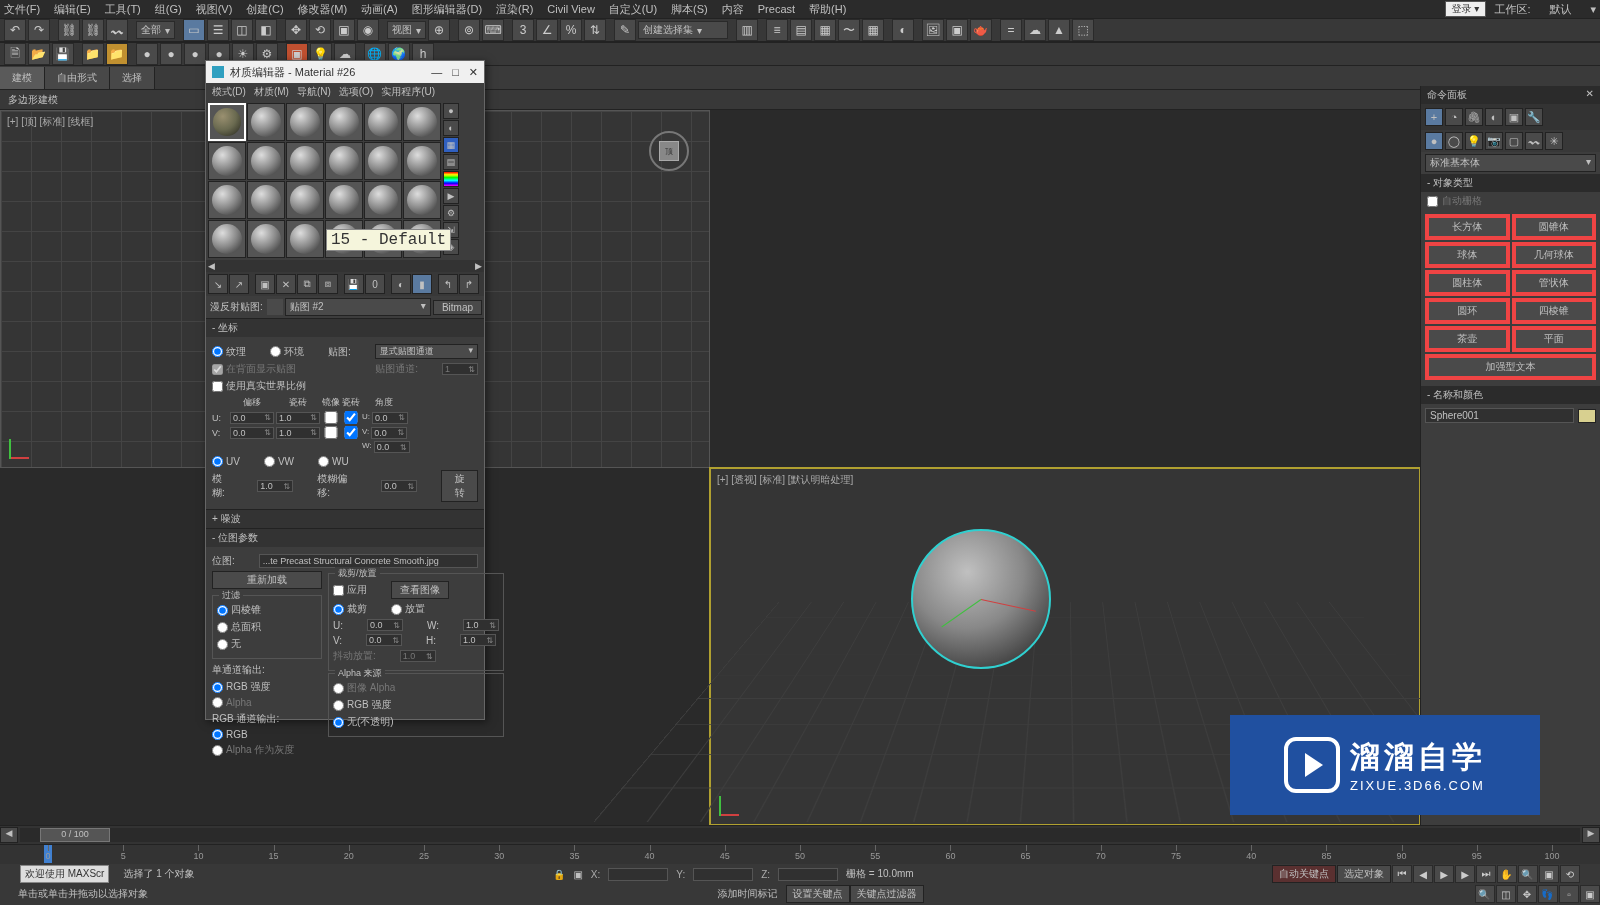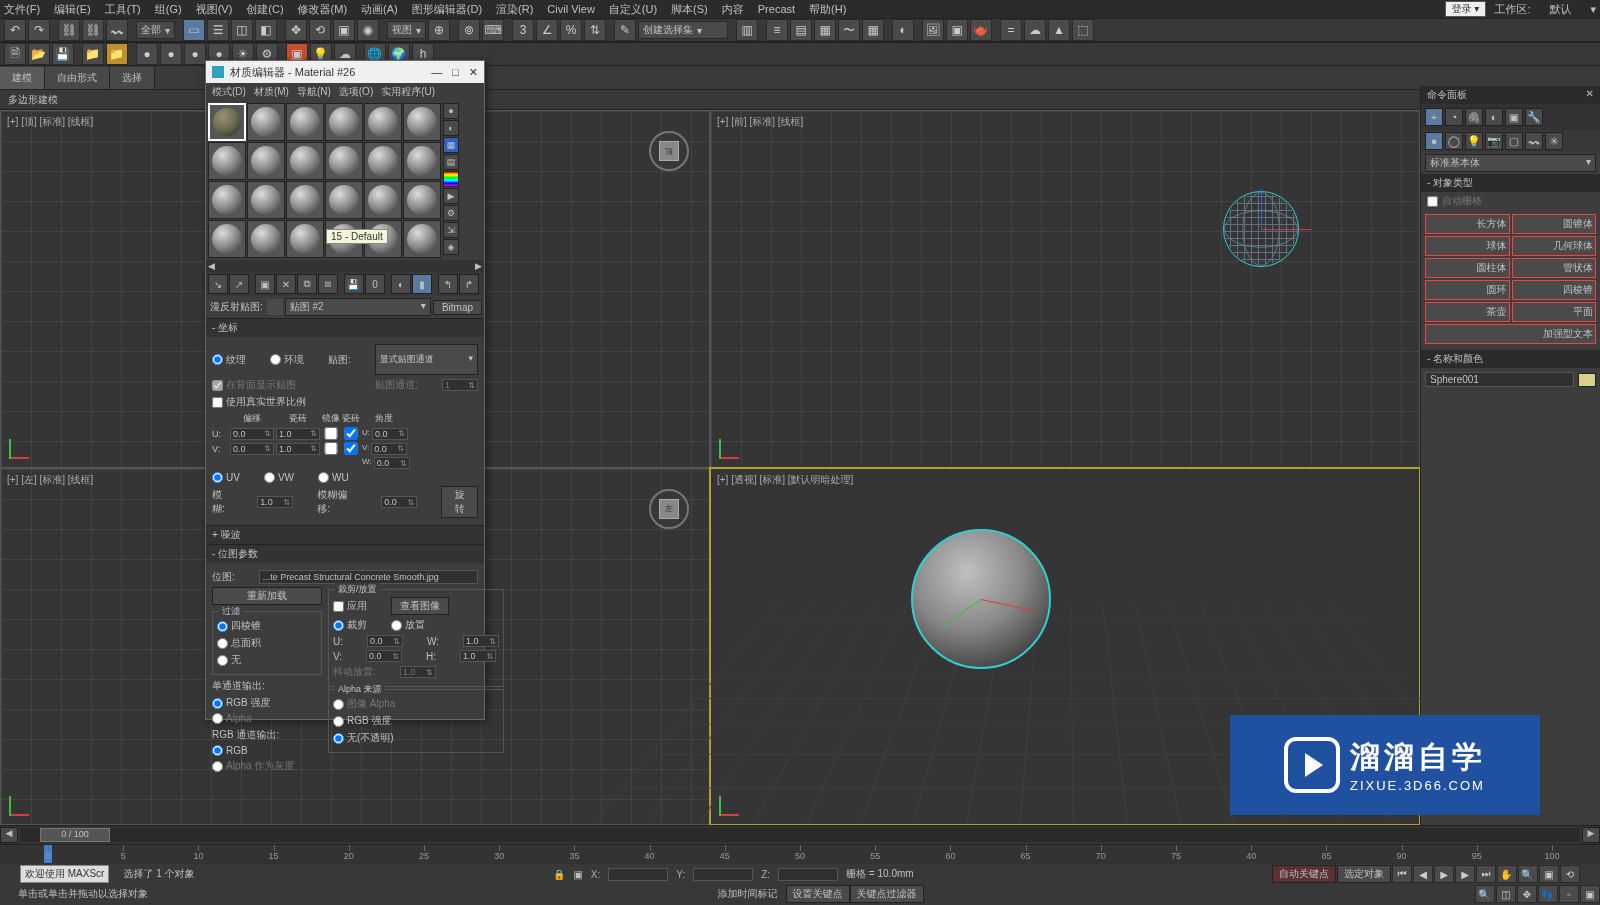--- a/index.html
+++ b/index.html
@@ -62,21 +62,21 @@
 .cmd-panel { position: absolute; top: 86px; right: 0; width: 180px; bottom: 80px; background: #3d3d3d; border-left: 1px solid #222; }
 .cmd-header { background: #2b2b2b; padding: 2px 6px; font-size: 10px; display: flex; justify-content: space-between; }
 .cmd-tabs { display: flex; gap: 2px; padding: 4px; background: #333; }
 .cmd-tab { width: 18px; height: 18px; background: #4a4a4a; border: 1px solid #222; display: flex; align-items: center; justify-content: center; font-size: 11px; }
 .cmd-tab.active { background: #5a7aa0; }
 .cmd-subtabs { display: flex; gap: 2px; padding: 2px 4px; background: #383838; }
 .cmd-dropdown { margin: 2px 4px; background: #4a4a4a; border: 1px solid #222; padding: 1px 4px; font-size: 10px; display: flex; justify-content: space-between; }
 .cmd-section-hdr { background: #2b2b2b; padding: 2px 6px; font-size: 10px; margin-top: 2px; }
 .cmd-section-hdr::before { content: "- "; }
 .obj-grid { display: grid; grid-template-columns: 1fr 1fr; gap: 2px; padding: 4px; }
-.obj-btn { background: #4a4a4a; border: 1px solid #ef4444; padding: 2px; text-align: right; font-size: 10px; }
+.obj-btn { background: #4a4a4a; border: 4px solid #ef4444; padding: 2px; text-align: center; font-size: 10px; }
 .obj-btn.wide { grid-column: 1 / 3; }
 .name-row { display: flex; align-items: center; gap: 4px; padding: 4px; }
 .name-field { flex: 1; background: #303030; border: 1px solid #555; padding: 1px 4px; font-size: 10px; }
 .color-swatch { width: 18px; height: 14px; background: #d8d090; border: 1px solid #222; }
 .autogrid { display: flex; align-items: center; gap: 4px; padding: 2px 6px; font-size: 10px; color: #777; }
 .autogrid input { width: 11px; height: 11px; }
 
 
 .mat-editor { position: absolute; left: 205px; top: 60px; width: 280px; height: 660px; background: #3d3d3d; border: 1px solid #666; box-shadow: 2px 2px 8px rgba(0,0,0,0.5); z-index: 100; }
 .mat-titlebar { height: 22px; background: #f0f0f0; color: #333; display: flex; align-items: center; padding: 0 6px; font-size: 11px; }
@@ -107,28 +107,28 @@
 .rollout { border-top: 1px solid #222; }
 .rollout-hdr { background: #333; padding: 2px 6px; font-size: 10px; cursor: pointer; }
 .rollout-hdr::before { content: "- "; }
 .rollout-hdr.collapsed::before { content: "+ "; }
 .rollout-body { padding: 4px 6px; font-size: 10px; }
 .form-row { display: flex; align-items: center; gap: 24px; margin: 3px 0; }
 .form-row label { display: flex; align-items: center; gap: 3px; }
 .form-row input[type=radio], .form-row input[type=checkbox] { width: 11px; height: 11px; }
 .spinner { display: flex; align-items: center; background: #303030; border: 1px solid #555; padding: 0 2px; font-size: 9px; min-width: 36px; justify-content: space-between; }
 .spinner::after { content: "⇅"; font-size: 8px; color: #888; }
-.dd-small { background: #4a4a4a; border: 1px solid #222; padding: 8px 4px; font-size: 9px; display: flex; justify-content: space-between; flex: 1; }
+.dd-small { background: #4a4a4a; border: 1px solid #222; padding: 0 4px; font-size: 9px; display: flex; justify-content: space-between; flex: 1; }
 .uvw-grid { display: grid; grid-template-columns: 16px 44px 44px 18px 18px 44px; gap: 2px; align-items: center; font-size: 9px; }
 .uvw-hdr { text-align: center; }
 .btn-small { background: #4a4a4a; border: 1px solid #222; padding: 1px 8px; font-size: 10px; text-align: center; }
 .path-field { background: #303030; border: 1px solid #555; padding: 1px 3px; font-size: 9px; flex: 1; overflow: hidden; white-space: nowrap; }
 .fieldset { border: 1px solid #555; padding: 4px; margin: 2px 0; position: relative; }
 .fieldset-legend { position: absolute; top: -7px; left: 6px; background: #3d3d3d; padding: 0 3px; font-size: 9px; }
-.tooltip { position: absolute; background: #f5f5dc; color: #333; border: 1px solid #888; padding: 1px 4px; font-size: 10px; z-index: 200; }
+.tooltip { position: absolute; background: #f5f5dc; color: #333; border: 1px solid #888; padding: 1px 4px; font-size: 16px; z-index: 200; font-family: Liberation Mono, monospace; }
 
 
 .timeline-area { position: absolute; bottom: 0; left: 0; right: 0; height: 80px; background: #383838; border-top: 1px solid #222; }
 .time-slider { height: 18px; display: flex; align-items: center; background: #333; }
 .slider-btn { width: 18px; height: 16px; background: #4a4a4a; border: 1px solid #222; text-align: center; font-size: 9px; }
 .slider-track { flex: 1; height: 14px; background: #2a2a2a; position: relative; margin: 0 2px; }
 .slider-handle { position: absolute; left: 20px; top: 0; width: 70px; height: 14px; background: #555; border: 1px solid #777; font-size: 9px; text-align: center; }
 .time-ruler { height: 20px; background: #333; position: relative; border-top: 1px solid #222; }
 .ruler-tick { position: absolute; top: 0; height: 6px; width: 1px; background: #666; }
 .ruler-label { position: absolute; top: 6px; font-size: 9px; color: #999; transform: translateX(-50%); }
@@ -266,38 +266,20 @@
 <div class="ribbon-sub">
   <span>多边形建模</span>
 </div>
 
 <div class="main-area">
   <div class="viewport vp-tl">
     <div class="vp-grid"></div>
     <div class="vp-label">[+] [顶] [标准] [线框]</div>
     <div class="viewcube" style="right:20px; top:20px">
         <div class="viewcube-inner">顶</div>
-      </div>
-    <div class="vp-axis"></div>
-  </div>
-  <div class="viewport vp-tr">
-    <div class="vp-grid"></div>
-    <div class="vp-label">[+] [前] [标准] [线框]</div>
-    <div class="wireframe-sphere" style="right:120px; top:80px">
-      <div class="wireframe-inner"></div>
-      <div class="wire-axis-red"></div>
-      <div class="wire-axis-blue"></div>
-    </div>
-    <div class="vp-axis"></div>
-  </div>
-  <div class="viewport vp-bl">
-    <div class="vp-grid"></div>
-    <div class="vp-label">[+] [左] [标准] [线框]</div>
-    <div class="viewcube" style="right:20px; top:20px">
-        <div class="viewcube-inner">左</div>
       </div>
     <div class="vp-axis"></div>
   </div>
   <div class="viewport vp-br active">
     <div class="vp-grid dark" style="background-size:40px 40px; transform:perspective(600px) rotateX(55deg) translateY(40px); transform-origin:center 60%"></div>
     <div class="vp-label">[+] [透视] [标准] [默认明暗处理]</div>
     <div class="shaded-sphere" style="left:200px; top:60px">
       <div class="axis-r"></div>
         <div class="axis-g"></div>
     </div>

